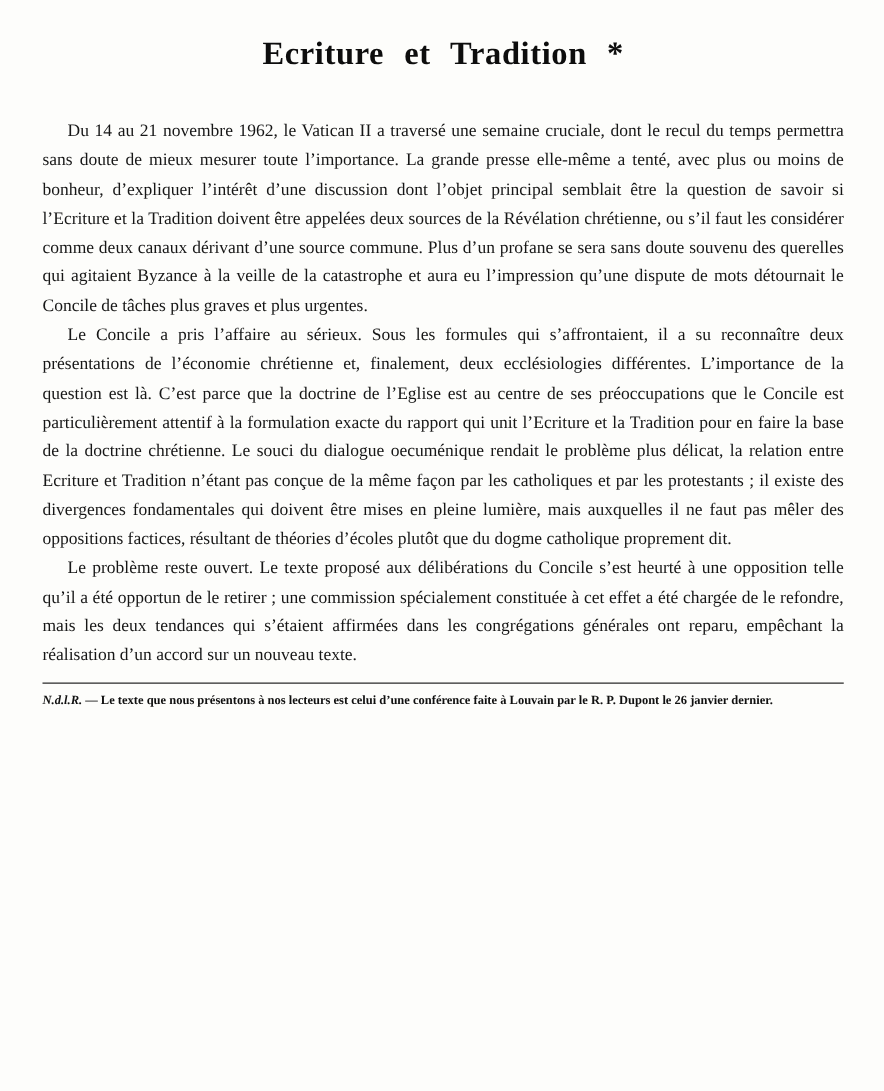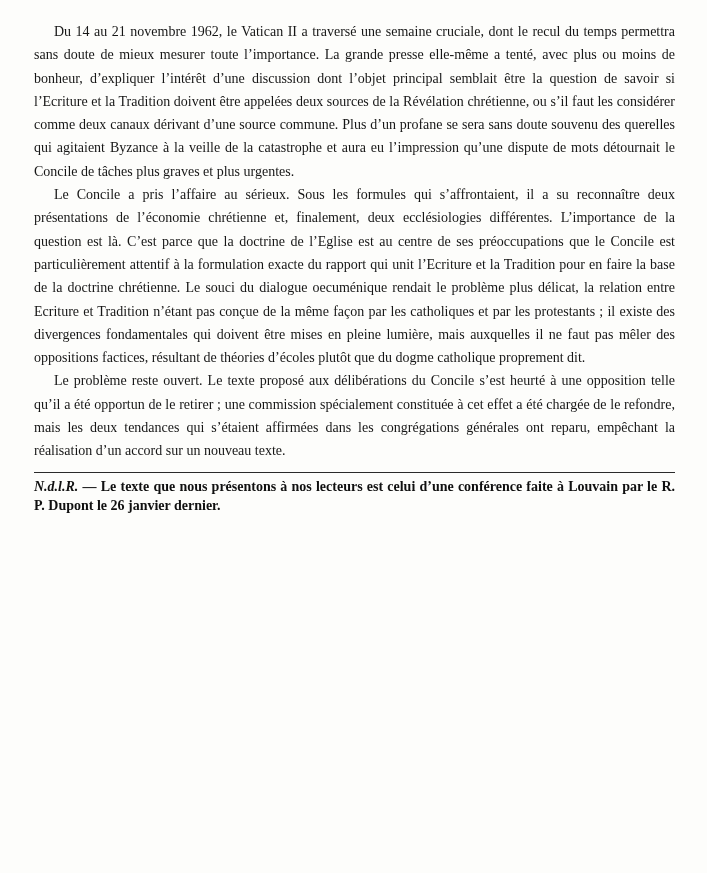--- a/index.html
+++ b/index.html
@@ -34,34 +34,35 @@
     font-size: 14px;
     line-height: 23.3px;
     text-align: justify;
     text-indent: 20px;
     color: #161616;
   }
   .footnote {
     margin-top: 9px;
     border-top: 1px solid #2a2a2a;
     padding-top: 4px;
-    font-size: 14px;
+    font-size: 10px;
     font-weight: bold;
     line-height: 19px;
     text-align: justify;
     color: #101010;
   }
   .footnote .label {
     font-style: italic;
   }
 </style>
 </head>
 <body>
 
 <div class="page">
+  <h1 class="title">Ecriture et Tradition *</h1>
 
   <div class="body">
     <p>Du 14 au 21 novembre 1962, le Vatican II a traversé une semaine cruciale, dont le recul du temps permettra sans doute de mieux mesurer toute l’importance. La grande presse elle-même a tenté, avec plus ou moins de bonheur, d’expliquer l’intérêt d’une discussion dont l’objet principal semblait être la question de savoir si l’Ecriture et la Tradition doivent être appelées deux sources de la Révélation chrétienne, ou s’il faut les considérer comme deux canaux dérivant d’une source commune. Plus d’un profane se sera sans doute souvenu des querelles qui agitaient Byzance à la veille de la catastrophe et aura eu l’impression qu’une dispute de mots détournait le Concile de tâches plus graves et plus urgentes.</p>
     <p>Le Concile a pris l’affaire au sérieux. Sous les formules qui s’affrontaient, il a su reconnaître deux présentations de l’économie chrétienne et, finalement, deux ecclésiologies différentes. L’importance de la question est là. C’est parce que la doctrine de l’Eglise est au centre de ses préoccupations que le Concile est particulièrement attentif à la formulation exacte du rapport qui unit l’Ecriture et la Tradition pour en faire la base de la doctrine chrétienne. Le souci du dialogue oecuménique rendait le problème plus délicat, la relation entre Ecriture et Tradition n’étant pas conçue de la même façon par les catholiques et par les protestants ; il existe des divergences fondamentales qui doivent être mises en pleine lumière, mais auxquelles il ne faut pas mêler des oppositions factices, résultant de théories d’écoles plutôt que du dogme catholique proprement dit.</p>
     <p>Le problème reste ouvert. Le texte proposé aux délibérations du Concile s’est heurté à une opposition telle qu’il a été opportun de le retirer ; une commission spécialement constituée à cet effet a été chargée de le refondre, mais les deux tendances qui s’étaient affirmées dans les congrégations générales ont reparu, empêchant la réalisation d’un accord sur un nouveau texte.</p>
   </div>
 
   <div class="footnote">
     <span class="label">N.d.l.R.</span><span> — Le texte que nous présentons à nos lecteurs est celui d’une conférence faite à Louvain par le R. P. Dupont le 26 janvier dernier.</span>
   </div>

